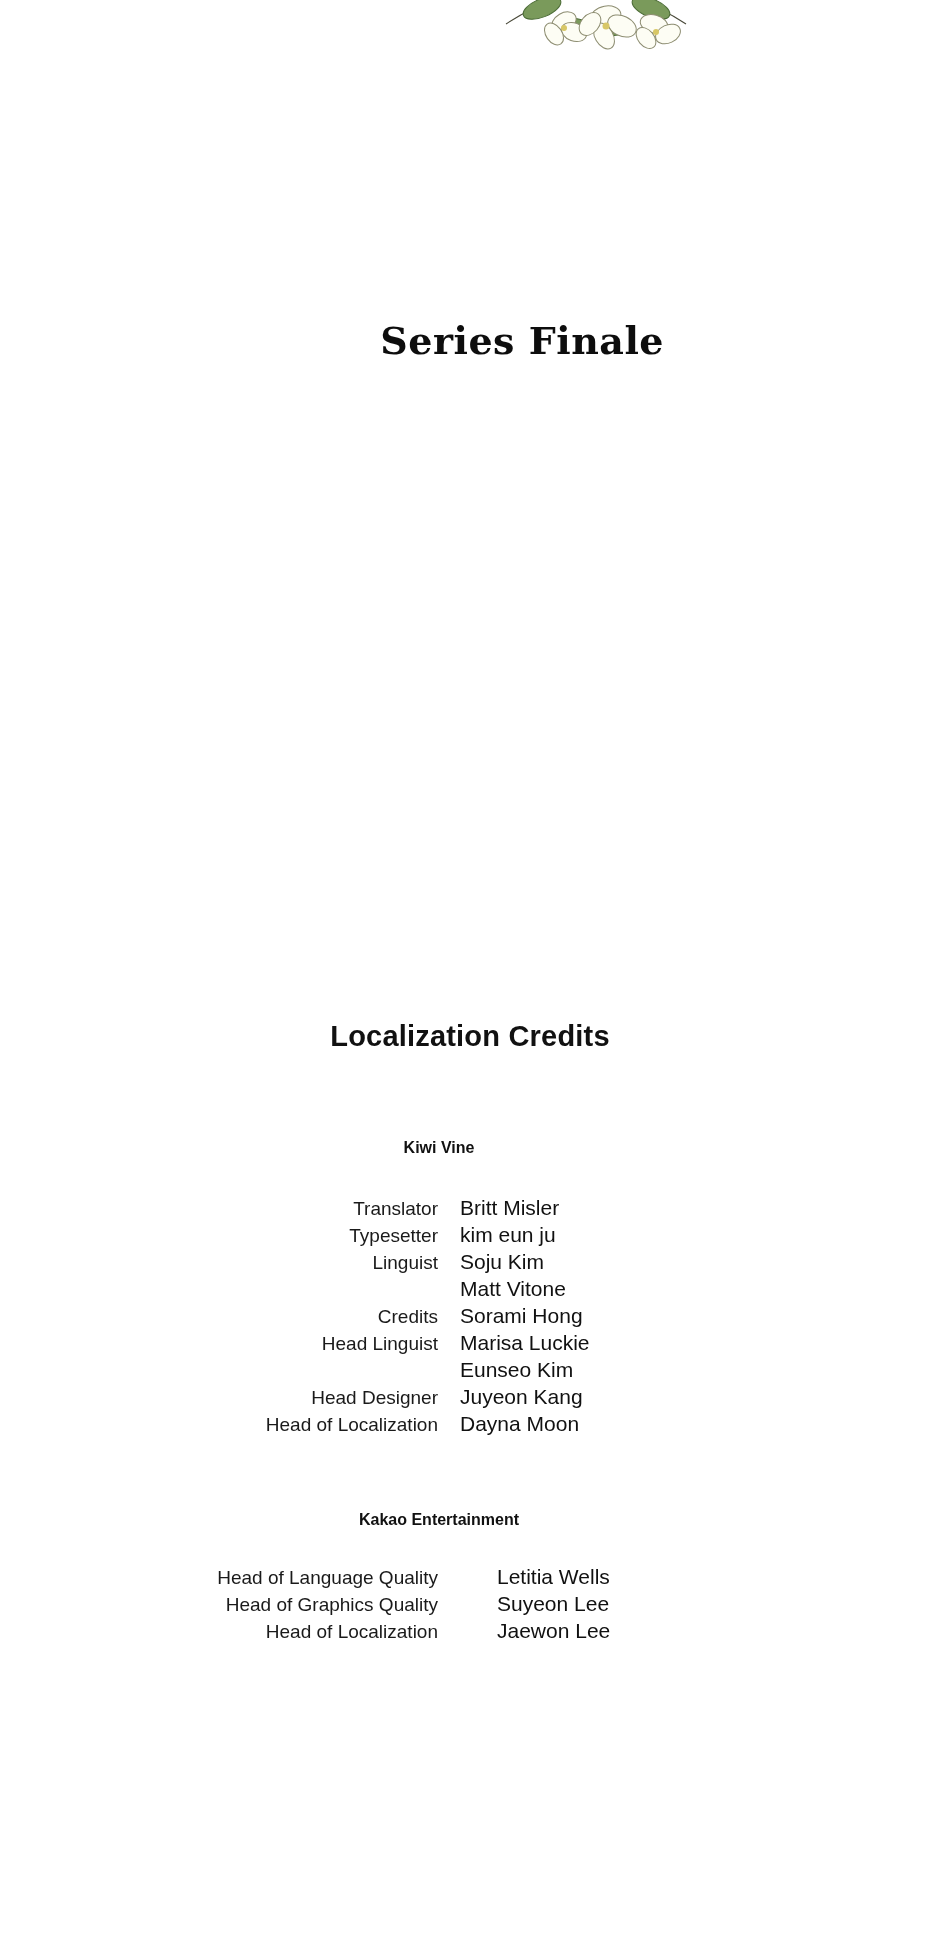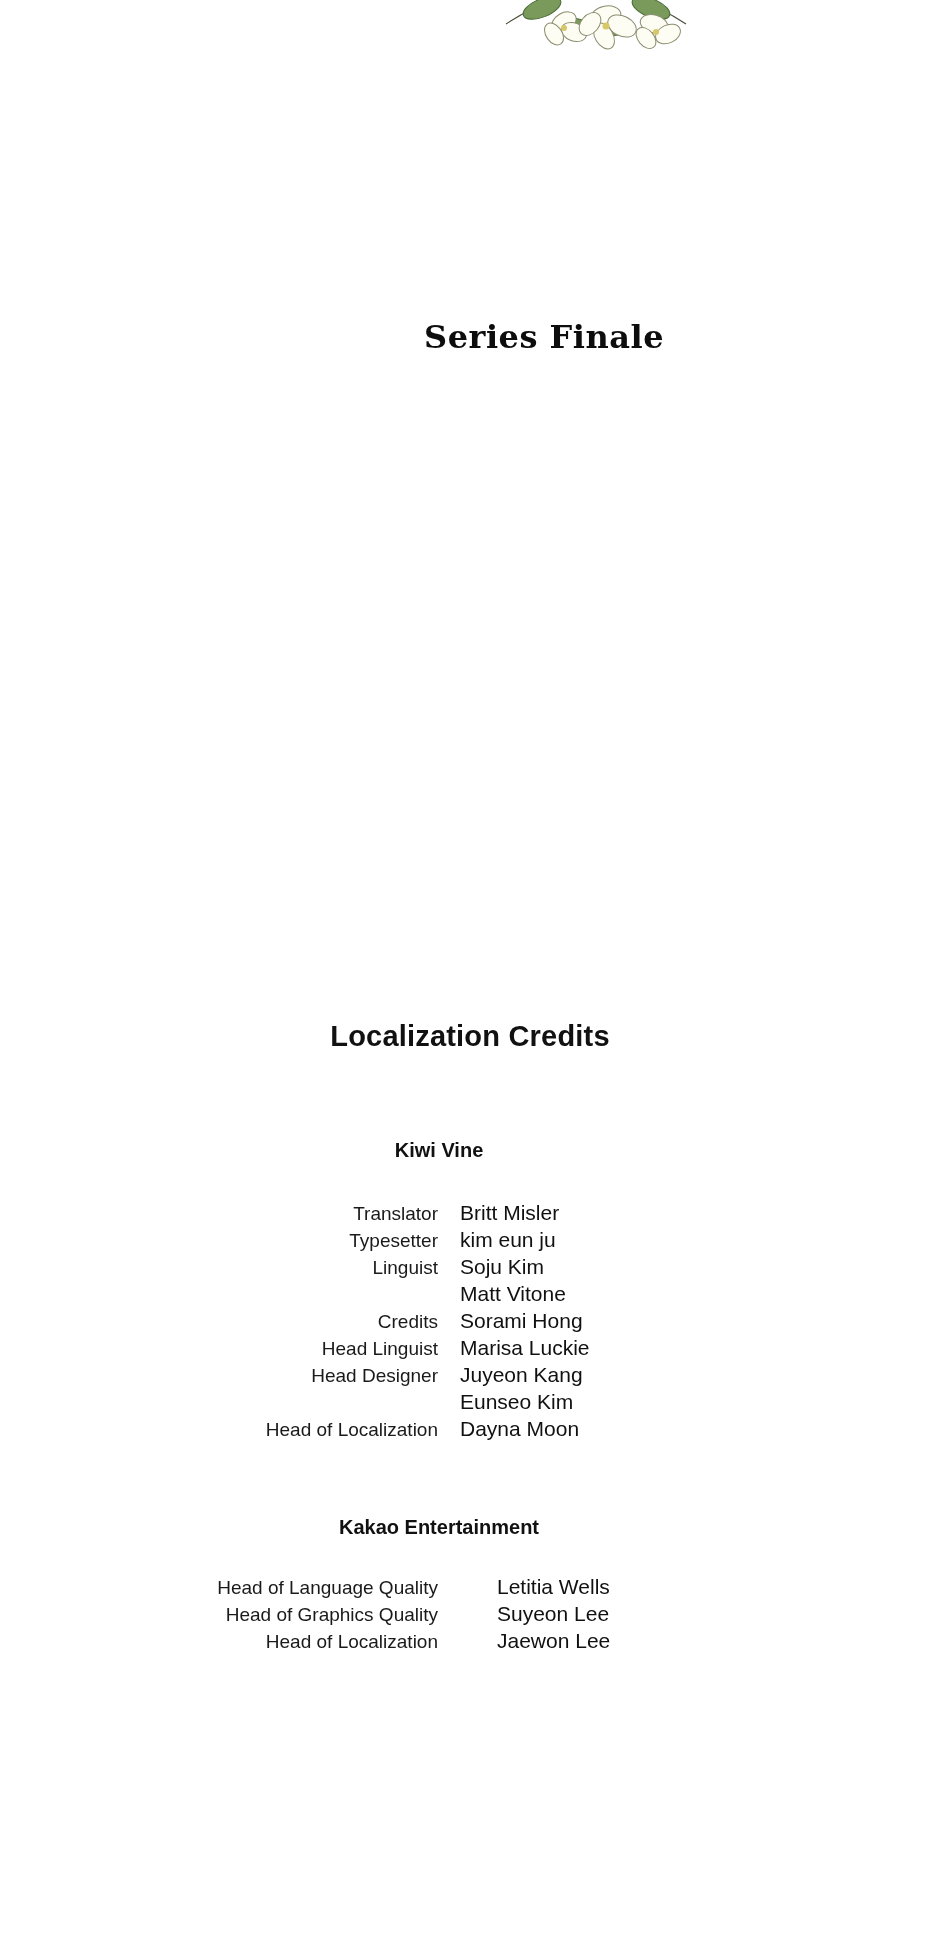--- a/index.html
+++ b/index.html
@@ -29,21 +29,21 @@
   .series-finale {
     position: absolute;
     top: 318px;
     left: 0;
     width: 940px;
     text-align: right;
     padding-right: 276px;
     box-sizing: border-box;
     font-family: "DejaVu Serif", serif;
     font-weight: bold;
-    font-size: 32px;
+    font-size: 38px;
     letter-spacing: 0.5px;
     color: #0d0d0d;
   }
 
   
   .credits {
     position: absolute;
     top: 1020px;
     left: 0;
     width: 940px;
@@ -54,21 +54,21 @@
     font-weight: bold;
     color: #111111;
     letter-spacing: 0.2px;
   }
 
   .section {
     margin-top: 0;
   }
   .section-heading {
     text-align: center;
-    font-size: 20px;
+    font-size: 16px;
     font-weight: bold;
     color: #111111;
     padding-right: 62px;
   }
 
   .rows {
     display: block;
     width: 828px;
   }
   .credit-row {
@@ -176,26 +176,26 @@
       </div>
       <div class="credit-row">
         <div class="role">Credits</div>
         <div class="name">Sorami Hong</div>
       </div>
       <div class="credit-row">
         <div class="role">Head Linguist</div>
         <div class="name">Marisa Luckie</div>
       </div>
       <div class="credit-row">
+        <div class="role"></div>
+        <div class="name">Eunseo Kim</div>
+      </div>
+      <div class="credit-row">
         <div class="role">Head Designer</div>
         <div class="name">Juyeon Kang</div>
-      </div>
-      <div class="credit-row">
-        <div class="role"></div>
-        <div class="name">Eunseo Kim</div>
       </div>
       <div class="credit-row">
         <div class="role">Head of Localization</div>
         <div class="name">Dayna Moon</div>
       </div>
     </div>
   </div>
 
   <div class="section" id="kakao-section">
     <div class="section-heading">Kakao Entertainment</div>

